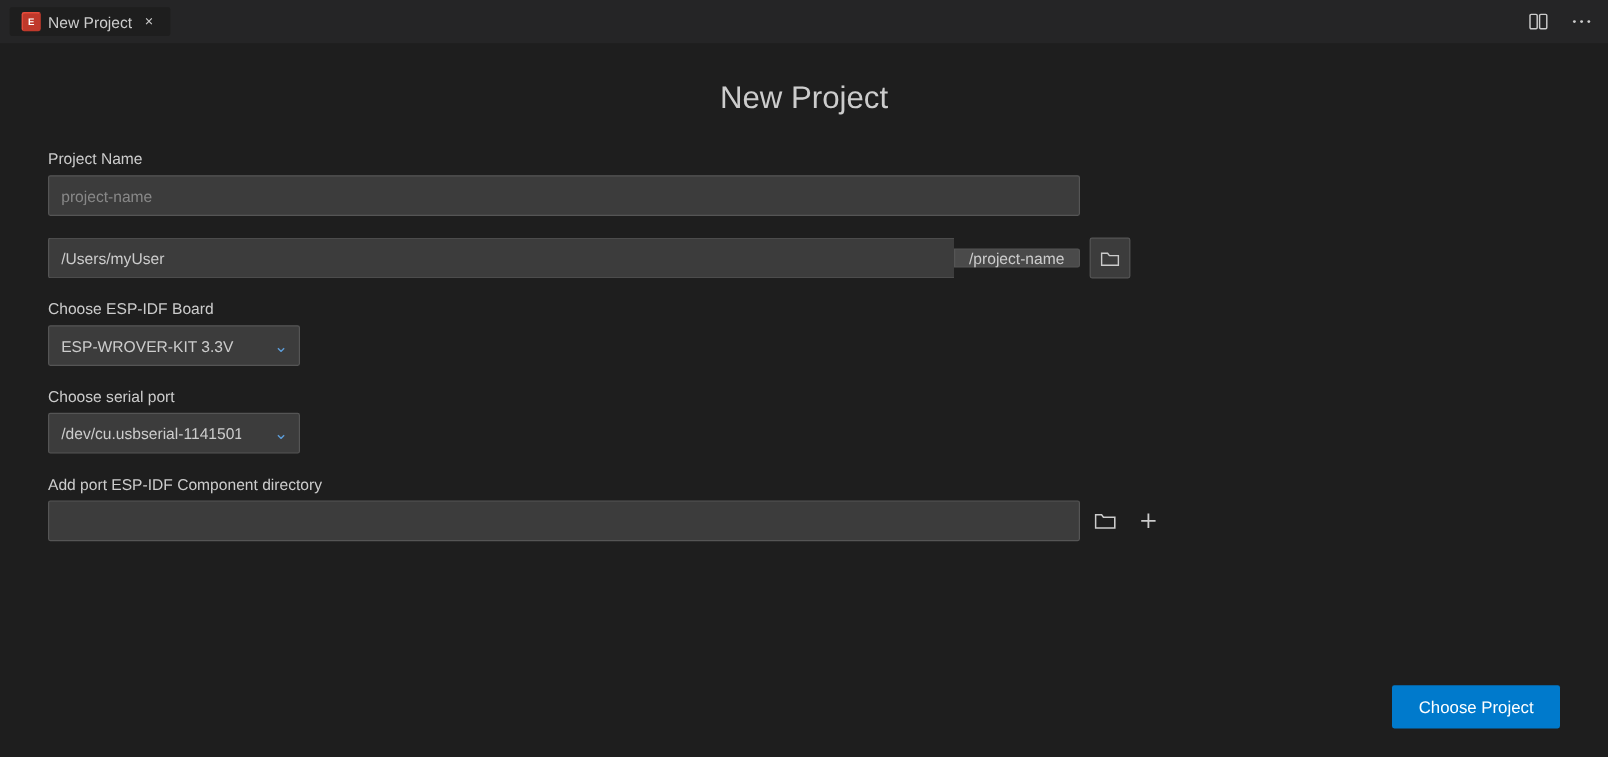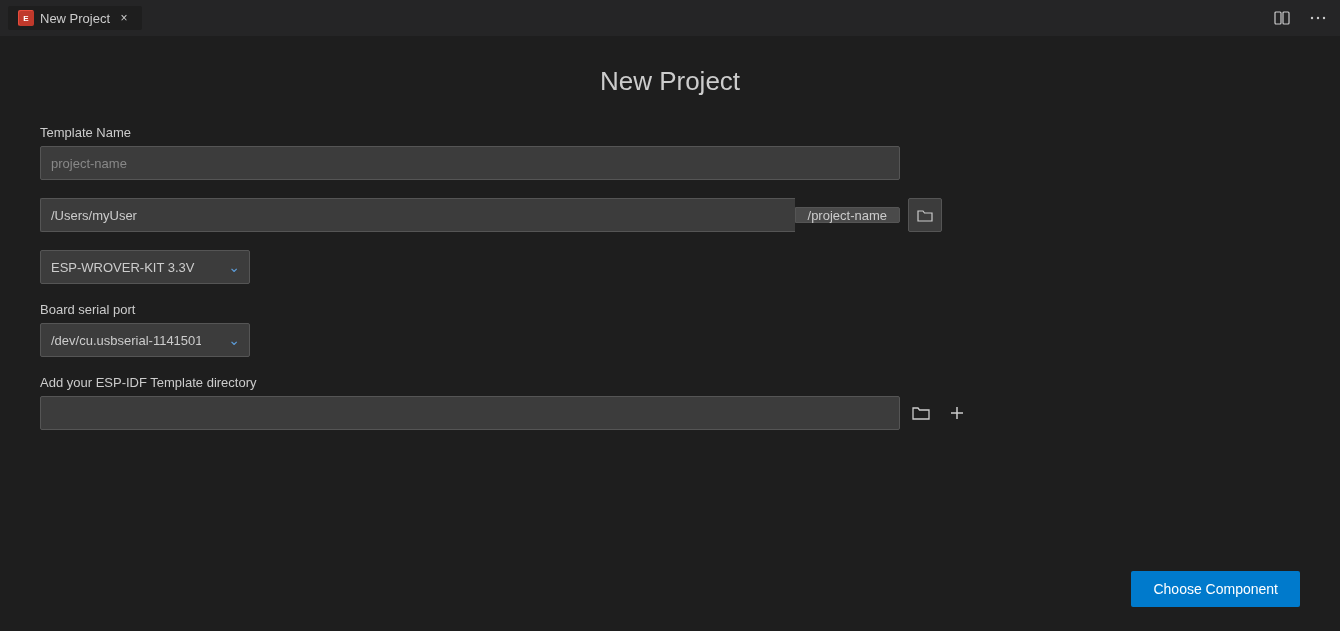--- a/index.html
+++ b/index.html
@@ -305,74 +305,75 @@
         <circle cx="14" cy="8" r="1.2"></circle>
       </svg>
     </div>
   </div>
 </div>
 
 <div class="main-content">
   <h1 class="page-title">New Project</h1>
 
   <div class="form-section">
-    <label class="form-label">Template Name</label>
+    <label class="form-label">Project Name</label>
     <input type="text" class="form-input" placeholder="project-name" style="">
   </div>
 
   <div class="form-section">
     <div style="display:flex; align-items:center; gap:2px;">
       <div class="directory-row">
         <input type="text" class="directory-input" value="/Users/myUser" style="">
         <div class="directory-suffix">/project-name</div>
       </div>
       <button class="folder-btn">
         <svg width="16" height="14" viewBox="0 0 16 14" fill="none" stroke="currentColor" stroke-width="1.2">
           <path d="M1 3h5l1.5 2H15v8H1V3z"></path>
         </svg>
       </button>
     </div>
   </div>
 
   <div class="form-section">
+    <label class="form-label">Choose ESP-IDF Board</label>
     <div class="select-wrapper">
       <select class="form-select">
         <option>ESP-WROVER-KIT 3.3V</option>
         <option>ESP32-DevKitC</option>
         <option>ESP-WROVER-KIT 1.8V</option>
       </select>
       <span class="select-arrow">⌄</span>
     </div>
   </div>
 
   <div class="form-section">
-    <label class="form-label">Board serial port</label>
+    <label class="form-label">Choose serial port</label>
     <div class="select-wrapper">
       <select class="form-select">
         <option>/dev/cu.usbserial-1141501</option>
         <option>/dev/cu.usbserial-0001</option>
       </select>
       <span class="select-arrow">⌄</span>
     </div>
   </div>
 
   <div class="form-section">
-    <label class="form-label">Add your ESP-IDF Template directory</label>
+    <label class="form-label">Add port ESP-IDF Component directory</label>
     <div class="component-row">
       <input type="text" class="component-input" placeholder="" style="">
       <button class="icon-btn" title="Browse">
         <svg width="18" height="16" viewBox="0 0 18 16" fill="none" stroke="currentColor" stroke-width="1.3">
           <path d="M1 3h5l1.5 2H17v9H1V3z"></path>
         </svg>
       </button>
       <button class="icon-btn" title="Add">
         <svg width="16" height="16" viewBox="0 0 16 16" fill="none" stroke="currentColor" stroke-width="1.5">
           <line x1="8" y1="2" x2="8" y2="14"></line>
           <line x1="2" y1="8" x2="14" y2="8"></line>
         </svg>
       </button>
     </div>
   </div>
 </div>
 
 <div class="footer">
-  <button class="choose-template-btn">Choose Component</button>
+  <button class="choose-template-btn">Choose Project</button>
 </div>
 
 </body></html>

